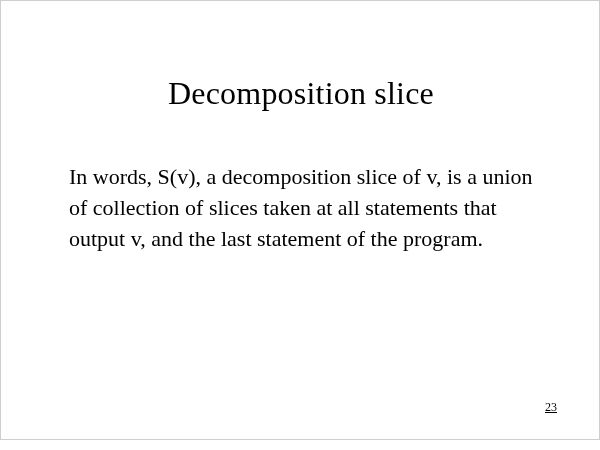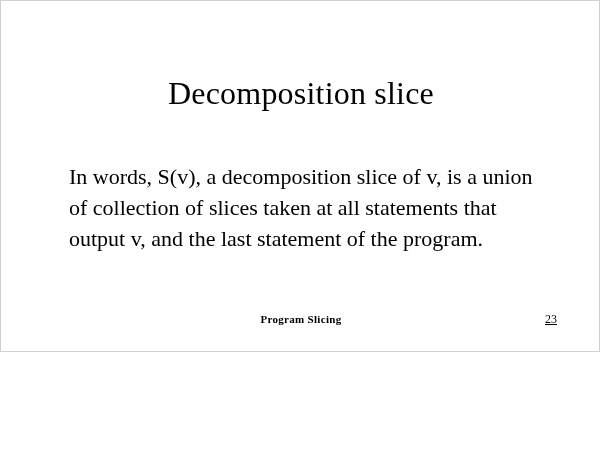--- a/index.html
+++ b/index.html
@@ -10,21 +10,21 @@
     width: 600px;
     height: 450px;
     background: #ffffff;
     font-family: "Liberation Serif", serif;
     color: #000000;
     overflow: hidden;
   }
   .slide {
     position: relative;
     width: 600px;
-    height: 352px;
+    height: 440px;
     box-sizing: border-box;
     border: 1px solid #cfcfcf;
     background: #ffffff;
   }
   .slide-title {
     position: absolute;
     top: 54px;
     left: 0;
     width: 600px;
     text-align: center;
@@ -63,17 +63,16 @@
 </style>
 </head>
 <body>
 
 <div class="slide">
 
   <h1 class="slide-title">Decomposition slice</h1>
 
   <p class="slide-body">In words, S(v), a decomposition slice of v, is a union of collection of slices taken at all statements that output v, and the last statement of the program.</p>
 
-  <div class="footer-left">Program Slicing</div>
 
   <div class="footer-right">23</div>
 
 </div>
 
 </body></html>

